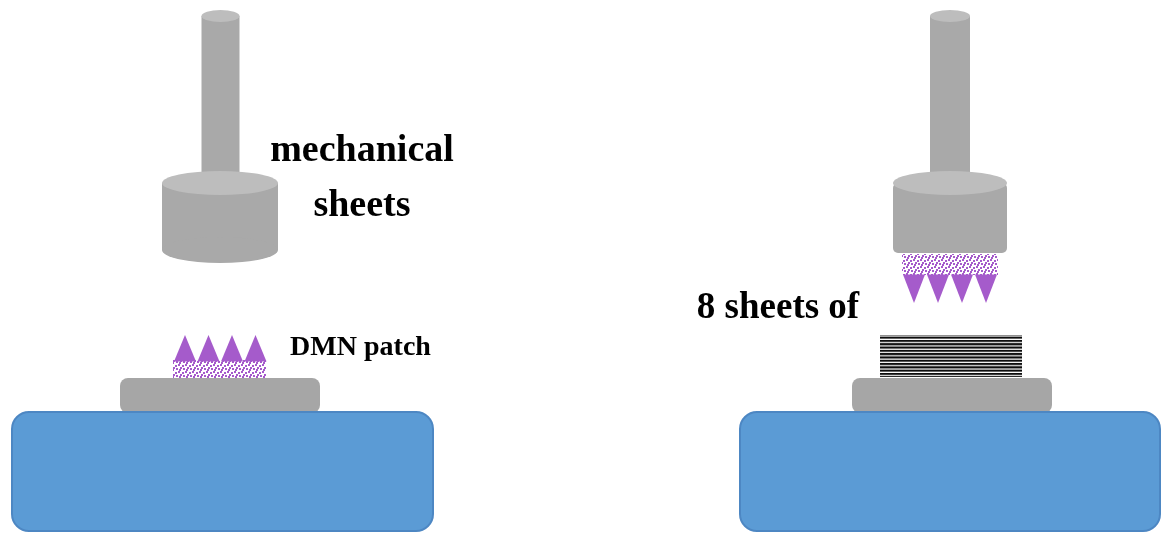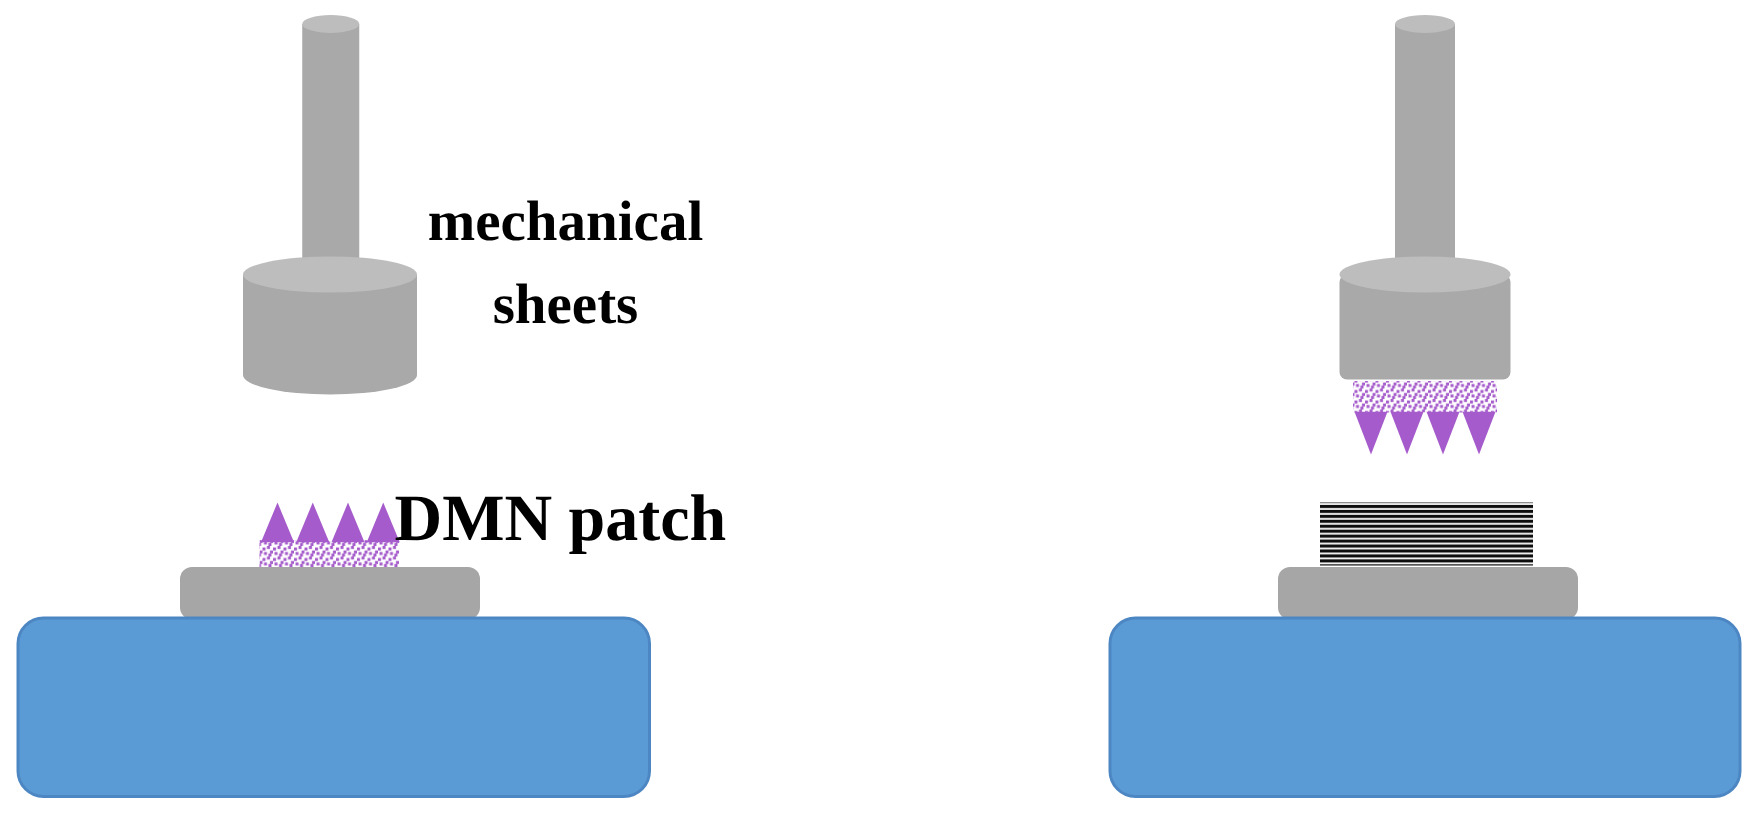--- a/index.html
+++ b/index.html
@@ -12,22 +12,22 @@
     font-family: "Liberation Serif", "DejaVu Serif", serif;
   }
   .layer { position: absolute; left: 0; top: 0; }
   .label {
     position: absolute;
     color: #000000;
     font-weight: bold;
     text-align: center;
     white-space: nowrap;
   }
-  .label-sensor   { left: 267px; top: 121px; width: 220px; font-size: 38px; line-height: 55px; }
-  .label-dmn      { left: 263px; top: 327px; width: 195px; font-size: 44px; line-height: 38px; }
+  .label-sensor   { left: 252px; top: 121px; width: 220px; font-size: 38px; line-height: 55px; }
+  .label-dmn      { left: 263px; top: 327px; width: 195px; font-size: 28px; line-height: 38px; }
   .label-parafilm { left: 678px; top: 285px; width: 200px; font-size: 37px; line-height: 41px; }
 </style>
 </head>
 <body>
 
 <div class="canvas">
 
   <svg class="layer" width="1171" height="543" viewBox="0 0 1171 543">
     <defs>
       <pattern id="needle-dots" patternUnits="userSpaceOnUse" width="7" height="7">
@@ -99,15 +99,16 @@
   </svg>
 
   <div class="label label-sensor" style="color: rgb(0, 0, 0);">
     <div>mechanical</div>
     <div>sheets</div>
   </div>
 
   <div class="label label-dmn" style="color: rgb(0, 0, 0);">DMN patch</div>
 
   <div class="label label-parafilm" style="color: rgb(0, 0, 0);">
+    <div>8 sheets of</div>
   </div>
 
 </div>
 
 </body></html>

